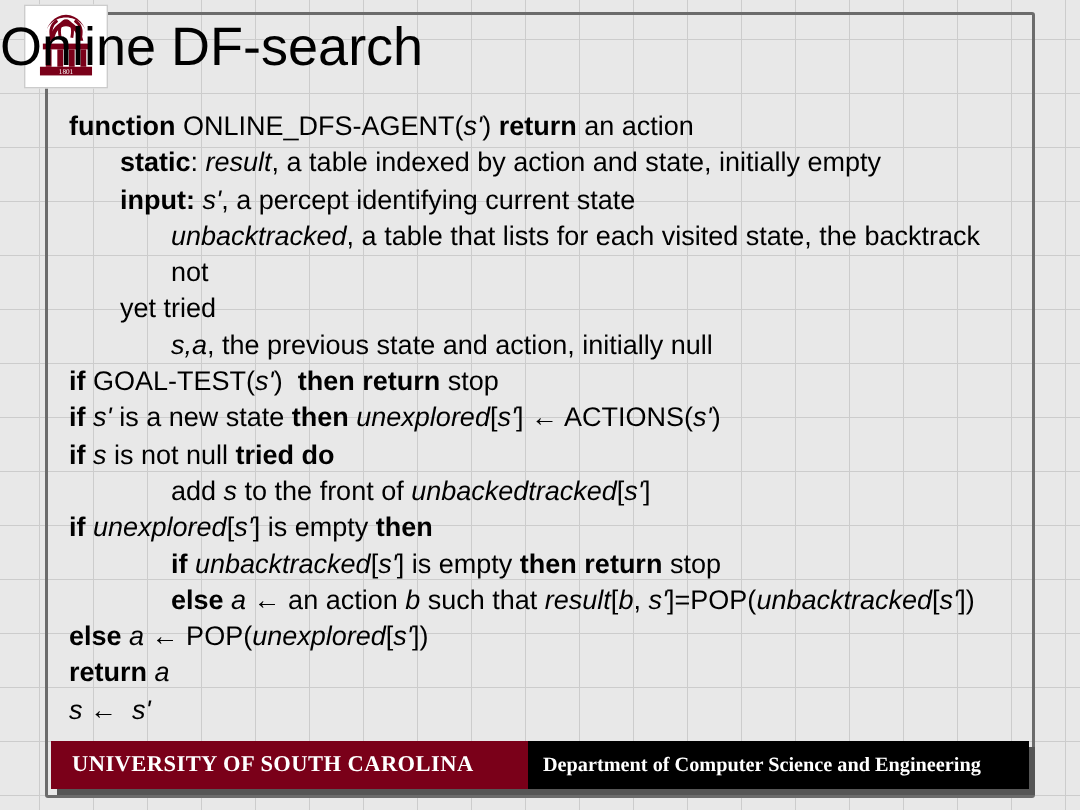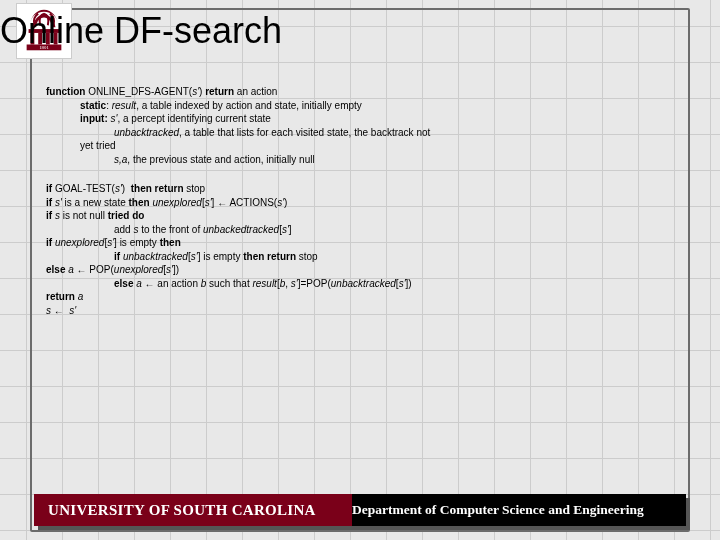--- a/index.html
+++ b/index.html
@@ -39,32 +39,32 @@
   .title {
     position: absolute;
     left: 0; top: 10px;
     width: 720px;
     font-size: 36px;
     font-weight: normal;
     color: #000;
   }
   .content {
     position: absolute;
-    left: 46px; top: 85px;
+    left: 46px; top: 72px;
     right: 40px;
-    font-size: 10px;
+    font-size: 18px;
     line-height: 1.35;
     color: #000;
   }
   .content .line { white-space: pre-wrap; }
   .b { font-weight: bold; }
   .i { font-style: italic; }
   .ind1 { padding-left: 34px; }
   .ind2 { padding-left: 68px; }
-  .block2 { margin-top: 16px; }
+  .block2 { }
   .footer {
     position: absolute;
     left: 34px; bottom: 14px;
     width: 652px; height: 32px;
   }
   .footer-shadow {
     position: absolute;
     left: 4px; top: 4px;
     width: 652px; height: 32px;
     background: #555;
@@ -89,20 +89,21 @@
   }
   .dept-box {
     position: absolute;
     right: 0; top: 0;
     width: 334px; height: 32px;
     background: #000;
     display: flex;
     align-items: center;
   }
   .dept {
+    padding-left: 10px;
     font-family: "Times New Roman", Times, serif;
     font-size: 13.5px;
     font-weight: bold;
     color: #fff;
   }
 </style>
 </head>
 <body>
 
 <div class="slide">
@@ -140,22 +141,22 @@
         <div class="line ind1">yet tried</div>
         <div class="line ind2"><span class="i">s,a</span>, the previous state and action, initially null</div>
       </div>
     <div id="block2" class="block2">
         <div class="line "><span class="b">if</span> GOAL-TEST(<span class="i">s'</span>)  <span class="b">then return</span> stop</div>
         <div class="line "><span class="b">if</span> <span class="i">s'</span> is a new state <span class="b">then</span> <span class="i">unexplored</span>[<span class="i">s'</span>] ← ACTIONS(<span class="i">s'</span>)</div>
         <div class="line "><span class="b">if</span> <span class="i">s</span> is not null <span class="b">tried do</span></div>
         <div class="line ind2">add <span class="i">s</span> to the front of <span class="i">unbackedtracked</span>[<span class="i">s'</span>]</div>
         <div class="line "><span class="b">if</span> <span class="i">unexplored</span>[<span class="i">s'</span>] is empty <span class="b">then</span></div>
         <div class="line ind2"><span class="b">if</span> <span class="i">unbacktracked</span>[<span class="i">s'</span>] is empty <span class="b">then return</span> stop</div>
+        <div class="line ind2"><span class="b">else</span> <span class="i">a</span> ← an action <span class="i">b</span> such that <span class="i">result</span>[<span class="i">b</span>, <span class="i">s'</span>]=POP(<span class="i">unbacktracked</span>[<span class="i">s'</span>])</div>
         <div class="line "><span class="b">else</span> <span class="i">a</span> ← POP(<span class="i">unexplored</span>[<span class="i">s'</span>])</div>
-        <div class="line ind2"><span class="b">else</span> <span class="i">a</span> ← an action <span class="i">b</span> such that <span class="i">result</span>[<span class="i">b</span>, <span class="i">s'</span>]=POP(<span class="i">unbacktracked</span>[<span class="i">s'</span>])</div>
         <div class="line "><span class="b">return</span> <span class="i">a</span></div>
         <div class="line "><span class="i">s</span> ←  <span class="i">s'</span></div>
       </div>
   </div>
 
   <div class="footer">
     <div class="footer-shadow"></div>
     <div class="footer-main">
       <div class="uni">UNIVERSITY OF SOUTH CAROLINA</div>
       <div class="dept-box">

